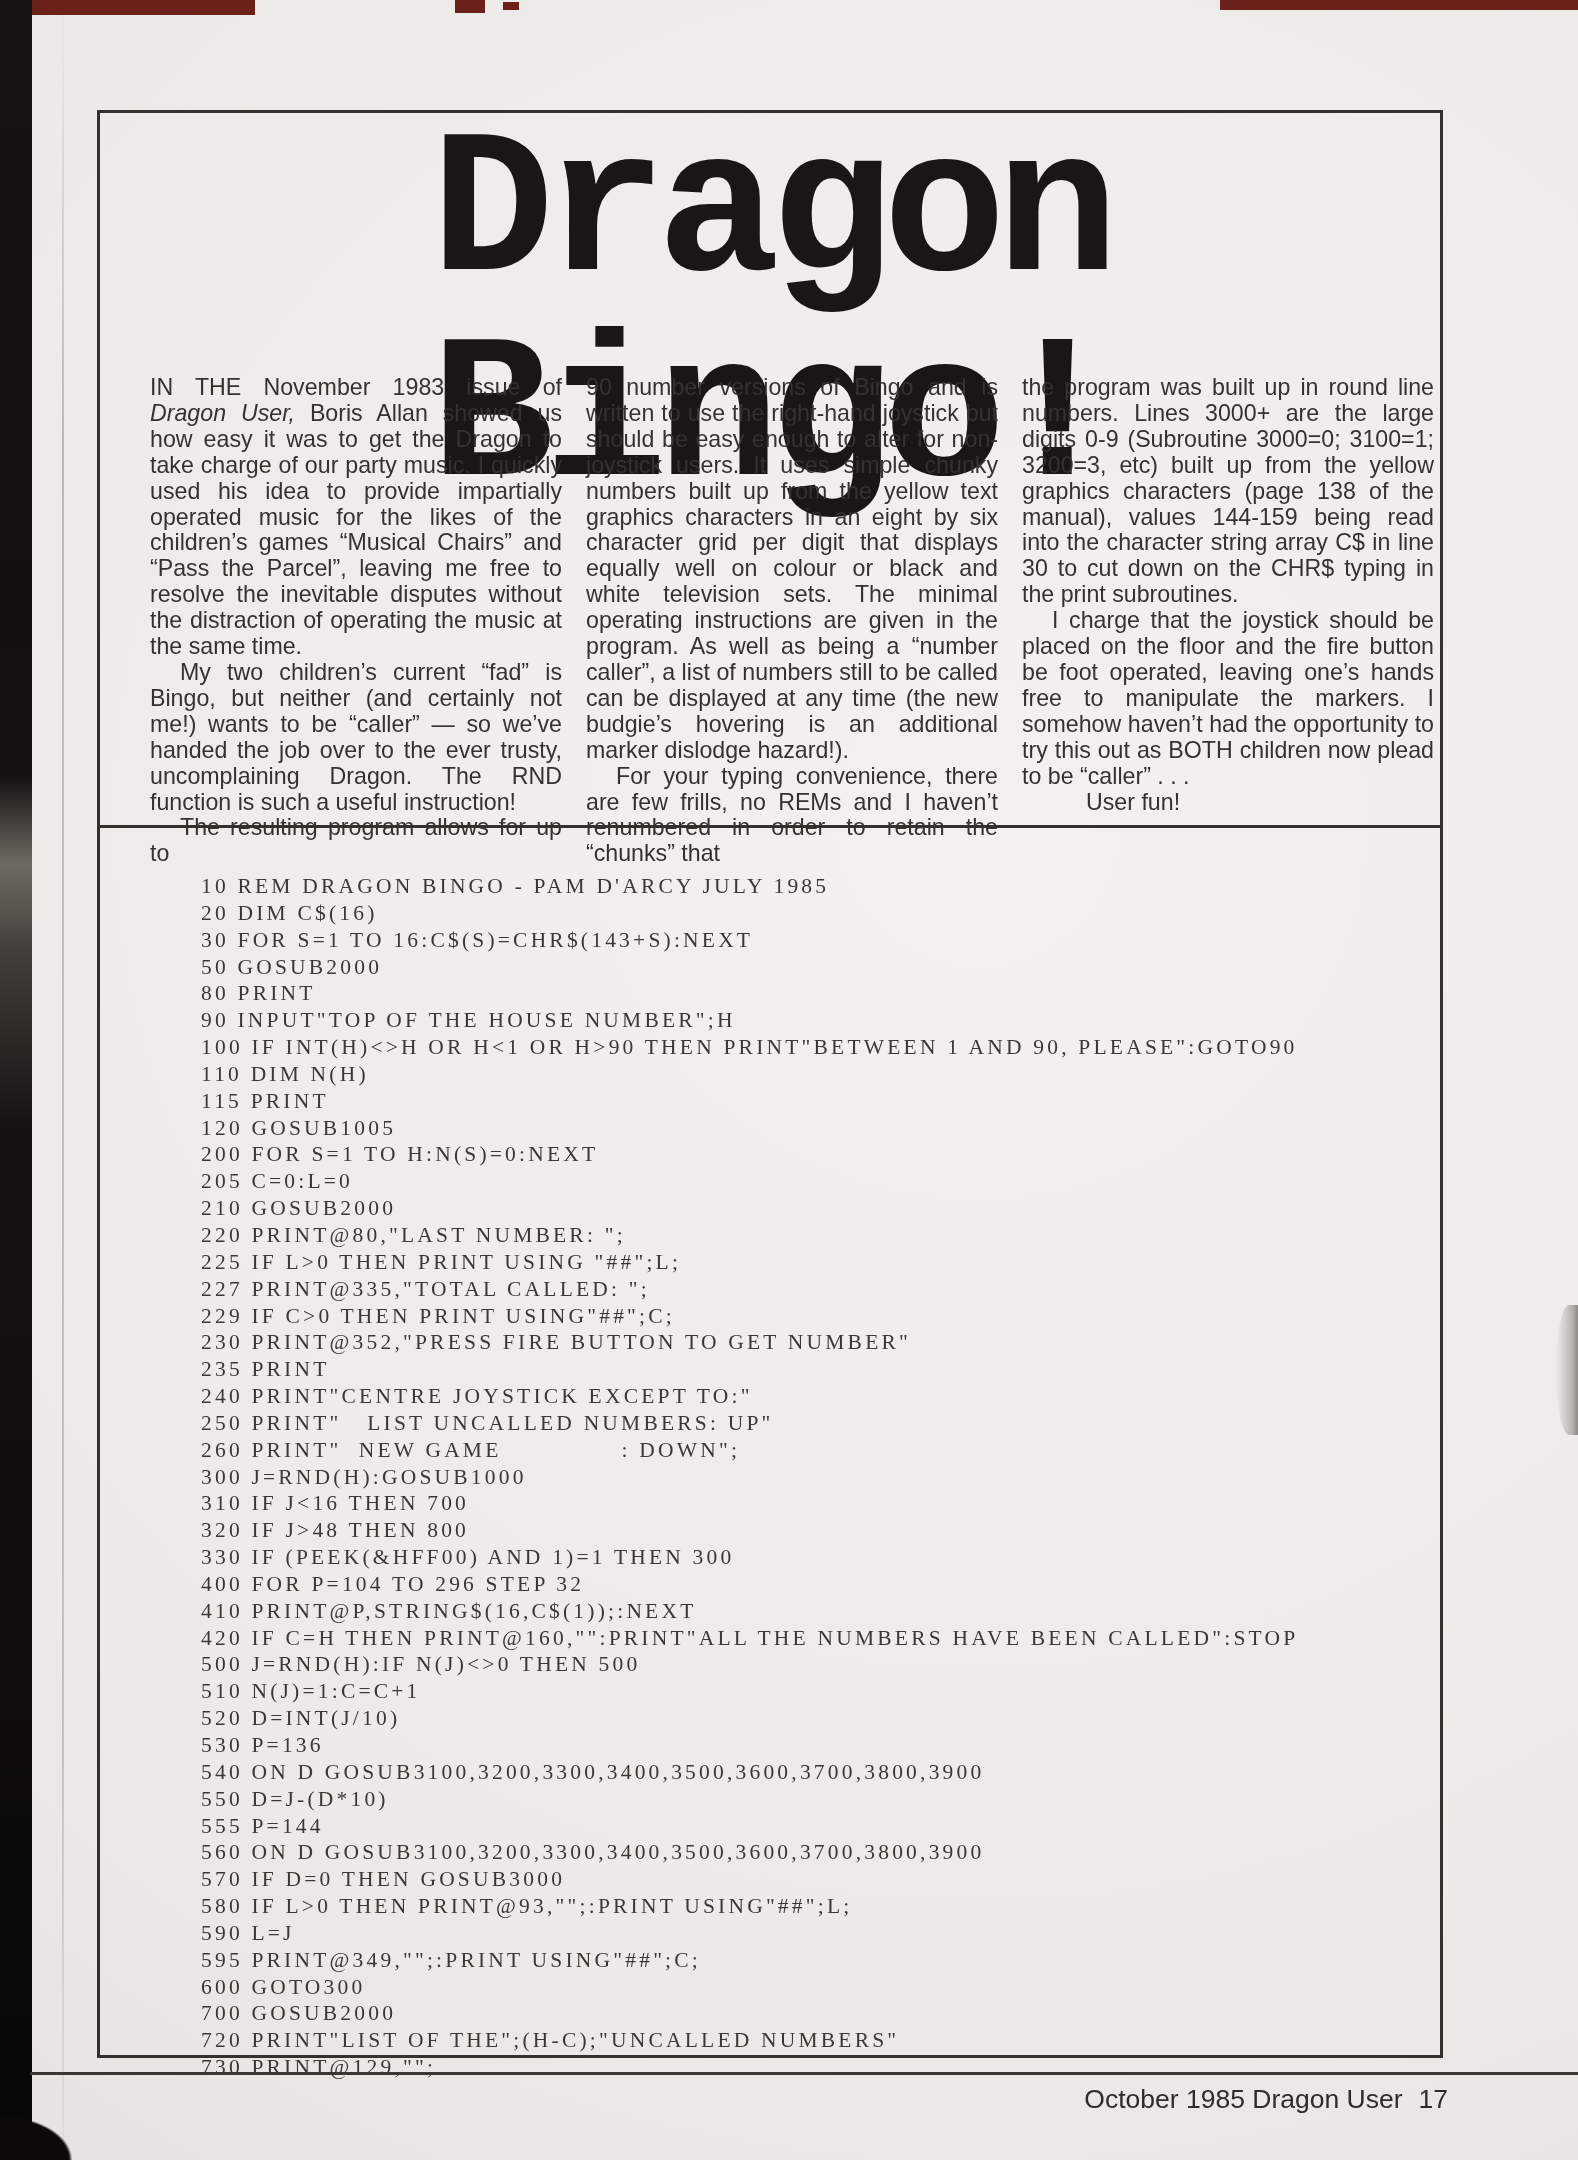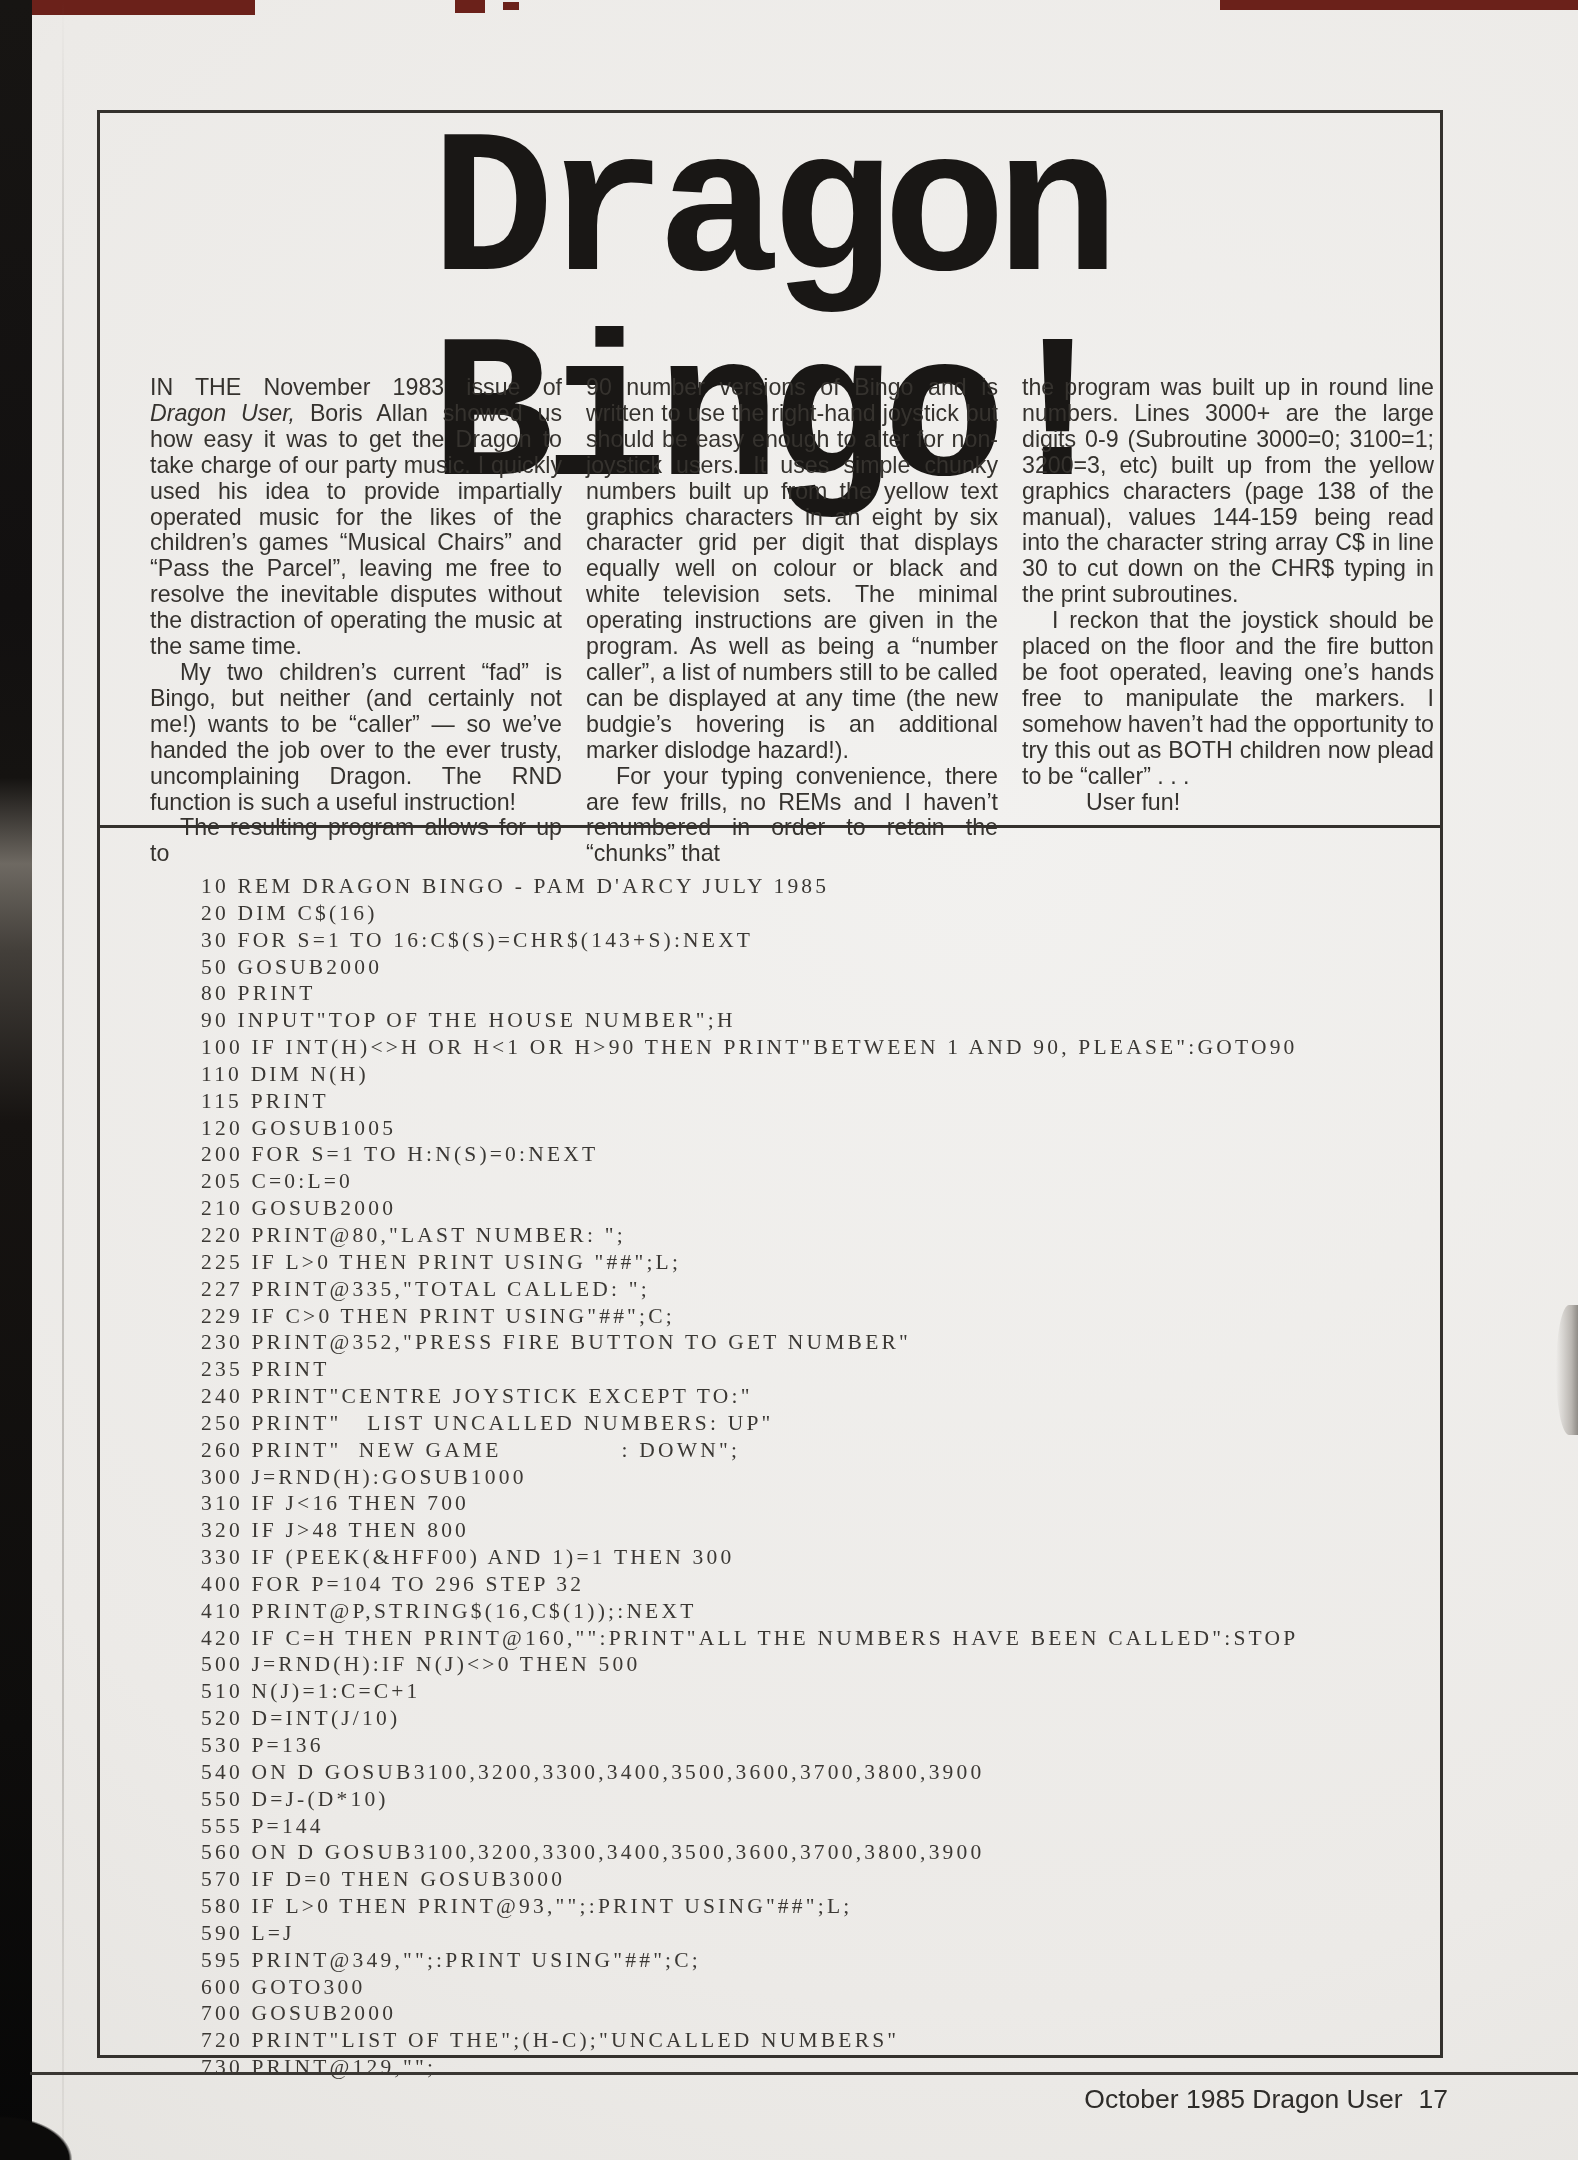--- a/index.html
+++ b/index.html
@@ -67,21 +67,21 @@
           <p class="para ind0"><span>IN THE November 1983 issue of </span><span class="it">Dragon User,</span><span> Boris Allan showed us how easy it was to get the Dragon to take charge of our party music. I quickly used his idea to provide impartially operated music for the likes of the children’s games “Musical Chairs” and “Pass the Parcel”, leaving me free to resolve the inevitable disputes without the distraction of operating the music at the same time.</span></p>
           <p class="para ind1"><span>My two children’s current “fad” is Bingo, but neither (and certainly not me!) wants to be “caller” — so we’ve handed the job over to the ever trusty, uncomplaining Dragon. The RND function is such a useful instruction!</span></p>
           <p class="para ind1"><span>The resulting program allows for up to</span></p>
         </div>
       <div class="col">
           <p class="para ind0"><span>90 number versions of Bingo and is written to use the right-hand joystick but should be easy enough to alter for non-joystick users. It uses simple chunky numbers built up from the yellow text graphics characters in an eight by six character grid per digit that displays equally well on colour or black and white television sets. The minimal operating instructions are given in the program. As well as being a “number caller”, a list of numbers still to be called can be displayed at any time (the new budgie’s hovering is an additional marker dislodge hazard!).</span></p>
           <p class="para ind1"><span>For your typing convenience, there are few frills, no REMs and I haven’t renumbered in order to retain the “chunks” that</span></p>
         </div>
       <div class="col">
           <p class="para ind0"><span>the program was built up in round line numbers. Lines 3000+ are the large digits 0-9 (Subroutine 3000=0; 3100=1; 3200=3, etc) built up from the yellow graphics characters (page 138 of the manual), values 144-159 being read into the character string array C$ in line 30 to cut down on the CHR$ typing in the print subroutines.</span></p>
-          <p class="para ind1"><span>I reckon that the joystick should be placed on the floor and the fire button be foot operated, leaving one’s hands free to manipulate the markers. I somehow haven’t had the opportunity to try this out as BOTH children now plead to be “caller” . . .</span></p>
+          <p class="para ind1"><span>I charge that the joystick should be placed on the floor and the fire button be foot operated, leaving one’s hands free to manipulate the markers. I somehow haven’t had the opportunity to try this out as BOTH children now plead to be “caller” . . .</span></p>
           <p class="para ind2"><span>User fun!</span></p>
         </div>
     </div>
 
     <div class="rule"></div>
 
     <pre class="listing">10 REM DRAGON BINGO - PAM D'ARCY JULY 1985
 20 DIM C$(16)
 30 FOR S=1 TO 16:C$(S)=CHR$(143+S):NEXT
 50 GOSUB2000

